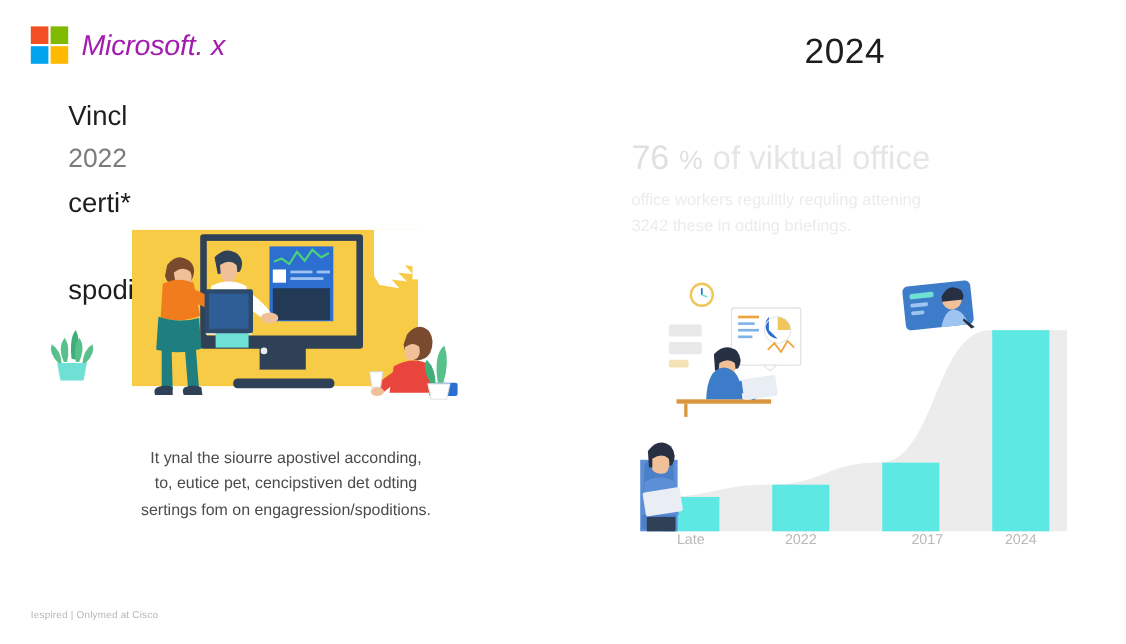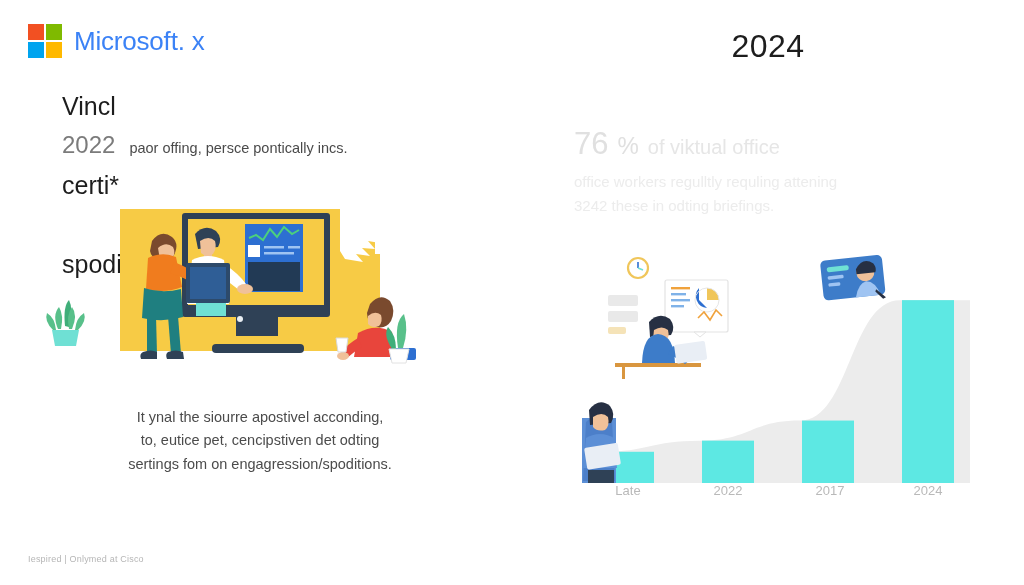--- a/index.html
+++ b/index.html
@@ -22,22 +22,22 @@
     position:absolute; left:28px; top:24px;
     display:flex; align-items:center; gap:12px;
   }
   .ms-logo {
     width:34px; height:34px;
     display:grid; grid-template-columns:1fr 1fr; grid-template-rows:1fr 1fr;
     gap:2px;
   }
   .ms-logo i { display:block; }
   .brand-name {
-    font-size:26px; color:#3b82f6; letter-spacing:-0.2px;
-    font-family:"Liberation Sans", sans-serif; white-space:nowrap;
+    font-size:26px; color:#a21caf; letter-spacing:-0.2px;
+    font-family:"Liberation Sans", sans-serif; white-space:nowrap;font-style:italic;
   }
 
   .head-line {
     position:absolute; left:62px; top:92px;
     width:420px;
     display:flex; align-items:baseline; gap:50px;
     font-size:25px; color:#1d1d1d; white-space:nowrap;flex-direction:column;
   }
   .sub-line {
     position:absolute; left:62px; top:131px;
@@ -70,21 +70,21 @@
     text-align:center; font-size:32px; color:#1d1d1d; font-weight:400;
     letter-spacing:0.5px;
   }
 
   .ghost-head {
     position:absolute; left:62px; top:126px; width:400px;
     font-size:31px; color:#e0e0e0; white-space:nowrap;
     display:flex; align-items:baseline; gap:9px; font-weight:300;
   }
   .ghost-head .pct { font-size:24px; }
-  .ghost-head .tail { font-size:20px; color:#e6e6e6; }
+  .ghost-head .tail { font-size:30px; color:#e6e6e6; }
 
   .ghost-body {
     position:absolute; left:62px; top:170px; width:400px;
     font-size:15px; color:#ececec; line-height:1.62;
   }
   .ghost-body div { white-space:nowrap; }
 
   .chart-wrap { position:absolute; left:58px; top:250px; width:400px; height:270px; }
 
   .axis-labels {
@@ -113,21 +113,20 @@
     </div>
 
     <div class="head-line">
       <span>Vincl</span>
       <span>certi*</span>
       <span>spoditions</span>
     </div>
 
     <div class="sub-line">
       <span class="sub-year">2022</span>
-      <span class="sub-text">paor offing, persce pontically incs.</span>
     </div>
 
     <svg class="illus-left" viewBox="0 0 400 190">
 
       <rect x="80" y="13" width="260" height="142" fill="#F7CB45"></rect>
 
       <path d="M300 13 L340 13 L340 47 L328 45 L335 53 L322 52 L330 60 L316 58 L323 66 L305 63 L300 55 Z" fill="#ffffff"></path>
       <rect x="335" y="13" width="5" height="45" fill="#ffffff"></rect>
 
       <rect x="142" y="17" width="148" height="104" rx="3" fill="#2F4156"></rect>
@@ -275,17 +274,17 @@
         <path d="M23 167 q9 -6 15 0 q2 9 -3 13 q-8 2 -12 -3z" fill="#F0C199"></path>
         <path d="M16 188 q14 -8 28 0 l3 30 l-34 0z" fill="#5C8FD6"></path>
         <rect x="14" y="198" width="34" height="22" rx="2" fill="#E9EEF5" transform="rotate(-9 14 198)"></rect>
         <rect x="18" y="220" width="26" height="13" fill="#2F4156"></rect>
       </g>
     </svg>
 
     <div class="axis-labels">
       <span id="lbl0" style="left: 58px; color: rgb(185, 185, 185);">Late</span>
       <span id="lbl1" style="left: 158px; color: rgb(185, 185, 185);">2022</span>
-      <span id="lbl2" style="left: 260px; color: rgb(185, 185, 185);">2017</span>
+      <span id="lbl2" style="left: 273px; color: rgb(185, 185, 185);">2017</span>
       <span id="lbl3" style="left: 358px; color: rgb(185, 185, 185);">2024</span>
     </div>
   </div>
 </div>
 
 </body></html>

